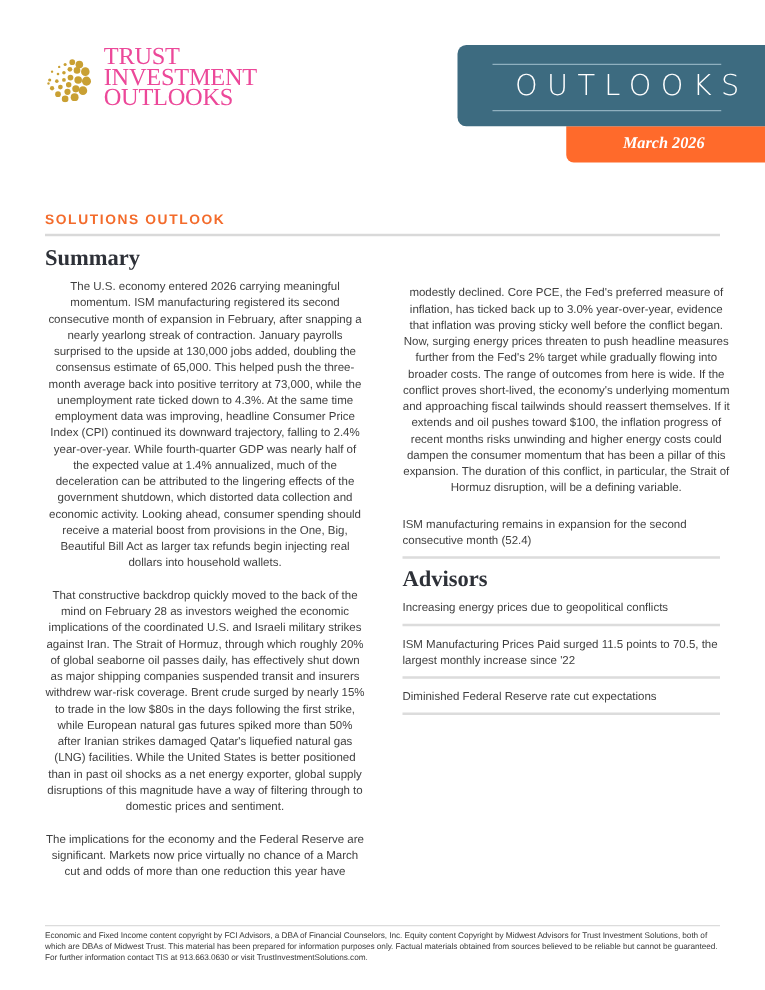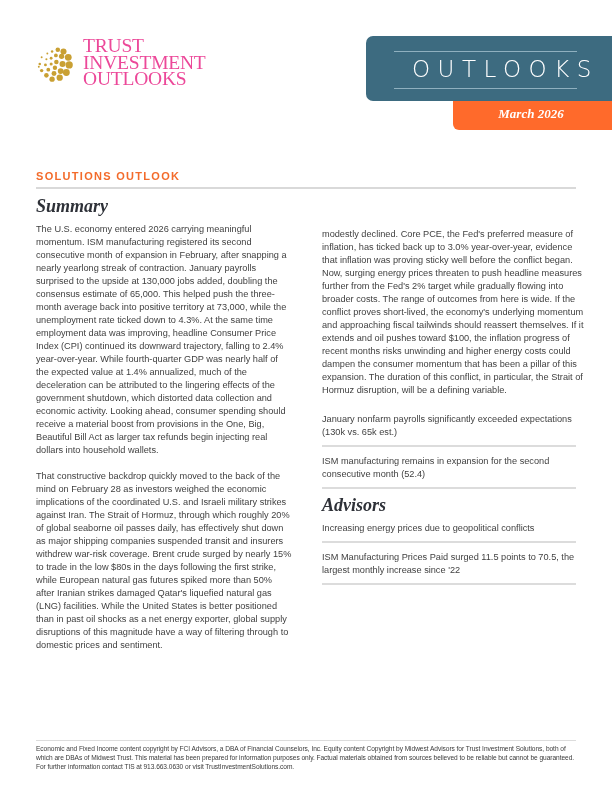--- a/index.html
+++ b/index.html
@@ -25,27 +25,27 @@
               background: #ff6a2b; border-radius: 0 0 0 6px; z-index: 1; }
   .date-text { position: absolute; left: 0; right: 0; top: 5px; text-align: center;
                font-family: "Liberation Serif", serif; font-style: italic; font-weight: bold;
                color: #ffffff; font-size: 13px; padding-right: 14px; }
 
   
   .section-label { position: absolute; left: 36px; top: 170px; color: #f36b2b;
                    font-weight: bold; font-size: 11px; letter-spacing: 1.3px; }
   .section-rule { position: absolute; left: 36px; top: 187px; width: 540px; height: 1.5px; background: #d9d9d9; }
 
-  .heading { font-family: "Liberation Serif", serif; font-style: italic; color: #2e3138;
+  .heading { font-family: "Liberation Serif", serif; color: #2e3138;
              font-size: 18px; margin: 0; }
 
   .col-left { position: absolute; left: 36px; top: 196px; width: 256px; }
   .col-right { position: absolute; left: 322px; top: 228px; width: 262px; }
 
-  .para { font-size: 9.2px; line-height: 13px; color: #3f3f3f; margin: 0 0 13px 0; }
+  .para { font-size: 9.2px; line-height: 13px; color: #3f3f3f; margin: 0 0 13px 0; text-align: center; }
   .col-left .heading { margin-bottom: 6px; }
 
   .sub-heading-pos { margin-top: 9px; margin-bottom: 8px; }
   .sub-heading-neg { margin-top: 6px; margin-bottom: 3px; }
   .list-item { font-size: 9.2px; line-height: 13px; color: #3f3f3f; padding: 3px 0 6px 0;
                border-bottom: 2px solid #dcdcdc; width: 254px; margin-bottom: 5px; }
 
   
   .footer-rule { position: absolute; left: 36px; top: 740px; width: 540px; height: 1px; background: #dcdcdc; }
   .footer { position: absolute; left: 36px; top: 744px; width: 545px; font-size: 6.6px;
@@ -101,31 +101,32 @@
   <div class="date-text">March 2026</div>
 </div>
 
 <div class="section-label">SOLUTIONS OUTLOOK</div>
 <div class="section-rule"></div>
 
 <div class="col-left">
   <h2 class="heading">Summary</h2>
   <p class="para">The U.S. economy entered 2026 carrying meaningful momentum. ISM manufacturing registered its second consecutive month of expansion in February, after snapping a nearly yearlong streak of contraction. January payrolls surprised to the upside at 130,000 jobs added, doubling the consensus estimate of 65,000. This helped push the three-month average back into positive territory at 73,000, while the unemployment rate ticked down to 4.3%. At the same time employment data was improving, headline Consumer Price Index (CPI) continued its downward trajectory, falling to 2.4% year-over-year. While fourth-quarter GDP was nearly half of the expected value at 1.4% annualized, much of the deceleration can be attributed to the lingering effects of the government shutdown, which distorted data collection and economic activity. Looking ahead, consumer spending should receive a material boost from provisions in the One, Big, Beautiful Bill Act as larger tax refunds begin injecting real dollars into household wallets.</p>
   <p class="para">That constructive backdrop quickly moved to the back of the mind on February 28 as investors weighed the economic implications of the coordinated U.S. and Israeli military strikes against Iran. The Strait of Hormuz, through which roughly 20% of global seaborne oil passes daily, has effectively shut down as major shipping companies suspended transit and insurers withdrew war-risk coverage. Brent crude surged by nearly 15% to trade in the low $80s in the days following the first strike, while European natural gas futures spiked more than 50% after Iranian strikes damaged Qatar's liquefied natural gas (LNG) facilities. While the United States is better positioned than in past oil shocks as a net energy exporter, global supply disruptions of this magnitude have a way of filtering through to domestic prices and sentiment.</p>
+  <p class="para">The implications for the economy and the Federal Reserve are significant. Markets now price virtually no chance of a March cut and odds of more than one reduction this year have</p>
 </div>
 
 <div class="col-right">
   <p class="para">modestly declined. Core PCE, the Fed's preferred measure of inflation, has ticked back up to 3.0% year-over-year, evidence that inflation was proving sticky well before the conflict began. Now, surging energy prices threaten to push headline measures further from the Fed's 2% target while gradually flowing into broader costs. The range of outcomes from here is wide. If the conflict proves short-lived, the economy's underlying momentum and approaching fiscal tailwinds should reassert themselves. If it extends and oil pushes toward $100, the inflation progress of recent months risks unwinding and higher energy costs could dampen the consumer momentum that has been a pillar of this expansion. The duration of this conflict, in particular, the Strait of Hormuz disruption, will be a defining variable.</p>
 
   <div>
-    <div class="list-item">January nonfarm payrolls significantly exceeded expectations (130k vs. 65k est.)</div>
     <div class="list-item">ISM manufacturing remains in expansion for the second consecutive month (52.4)</div>
   </div>
 
   <h2 class="heading sub-heading-neg">Advisors</h2>
   <div>
     <div class="list-item">Increasing energy prices due to geopolitical conflicts</div>
     <div class="list-item">ISM Manufacturing Prices Paid surged 11.5 points to 70.5, the largest monthly increase since '22</div>
+    <div class="list-item">Diminished Federal Reserve rate cut expectations</div>
   </div>
 </div>
 
 <div class="footer-rule"></div>
 <div class="footer">Economic and Fixed Income content copyright by FCI Advisors, a DBA of Financial Counselors, Inc. Equity content Copyright by Midwest Advisors for Trust Investment Solutions, both of which are DBAs of Midwest Trust. This material has been prepared for information purposes only. Factual materials obtained from sources believed to be reliable but cannot be guaranteed. For further information contact TIS at 913.663.0630 or visit TrustInvestmentSolutions.com.</div>
 
 </body></html>

